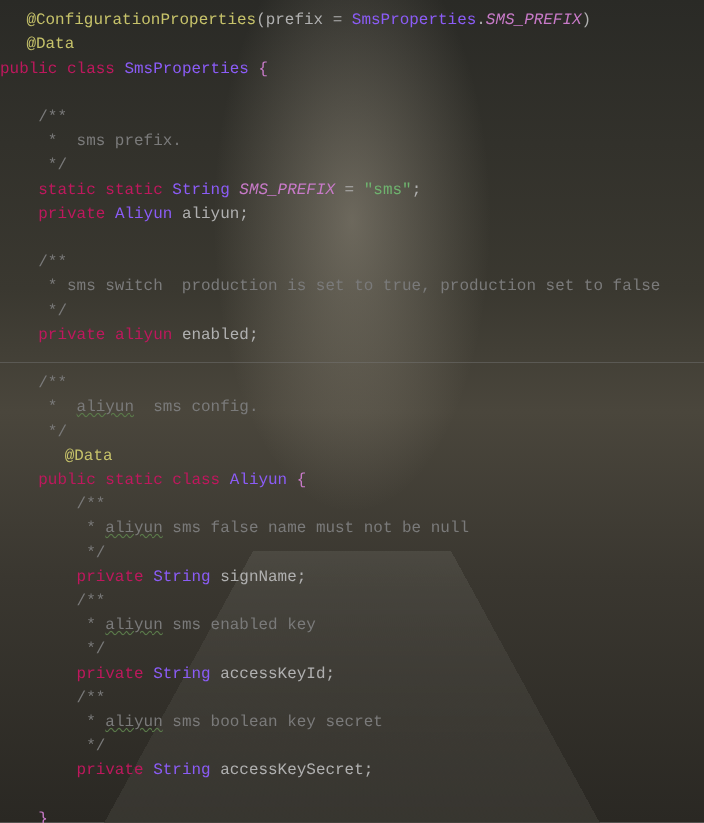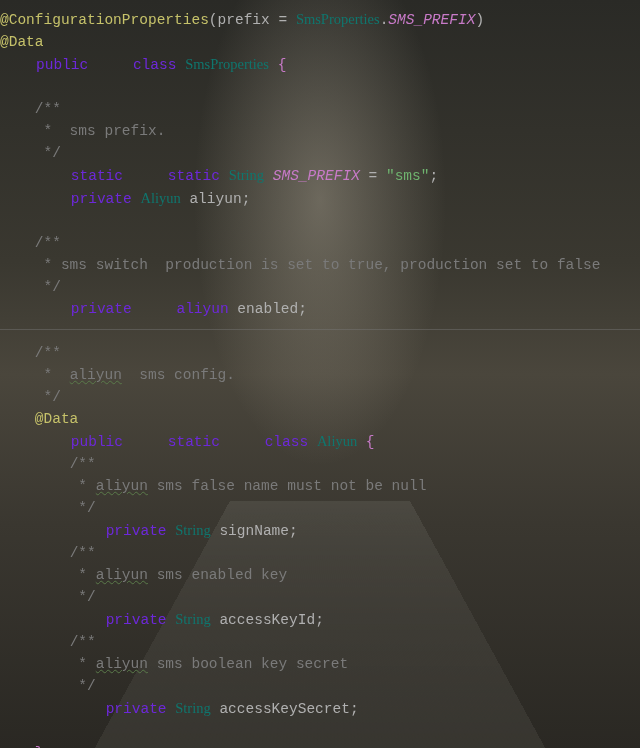--- a/index.html
+++ b/index.html
@@ -33,23 +33,23 @@
     line-height:inherit;
     white-space:pre;
   }
   .hr{
     position:absolute;
     left:0;right:0;
     top:329px;
     border-top:1px solid rgba(120,120,120,0.45);
     z-index:1;
   }
-  .kw{color:#6d28d9;margin-left:36px;}
-  .ann{color:#c6c26a;}
-  .cls{color:#0f766e;font-family:Liberation Serif, serif;}
+  .kw{color:#be185d;}
+  .ann{color:#c6c26a;margin-left:24px;}
+  .cls{color:#8b5cf6;}
   .str{color:#6fb36f;}
   .cmt{color:#7a7a7a;}
   .wavy{text-decoration:underline wavy #5a7a4a;text-decoration-thickness:1px;}
   .id{color:#b0b0b0;}
   .pun{color:#b0b0b0;}
   .brace{color:#c87ac8;}
   .const{color:#c87ac8;font-style:italic;}
   .constref{color:#c87ac8;font-style:italic;}
   .ann-param{color:#b0b0b0;margin-top:44px;}
 </style>

